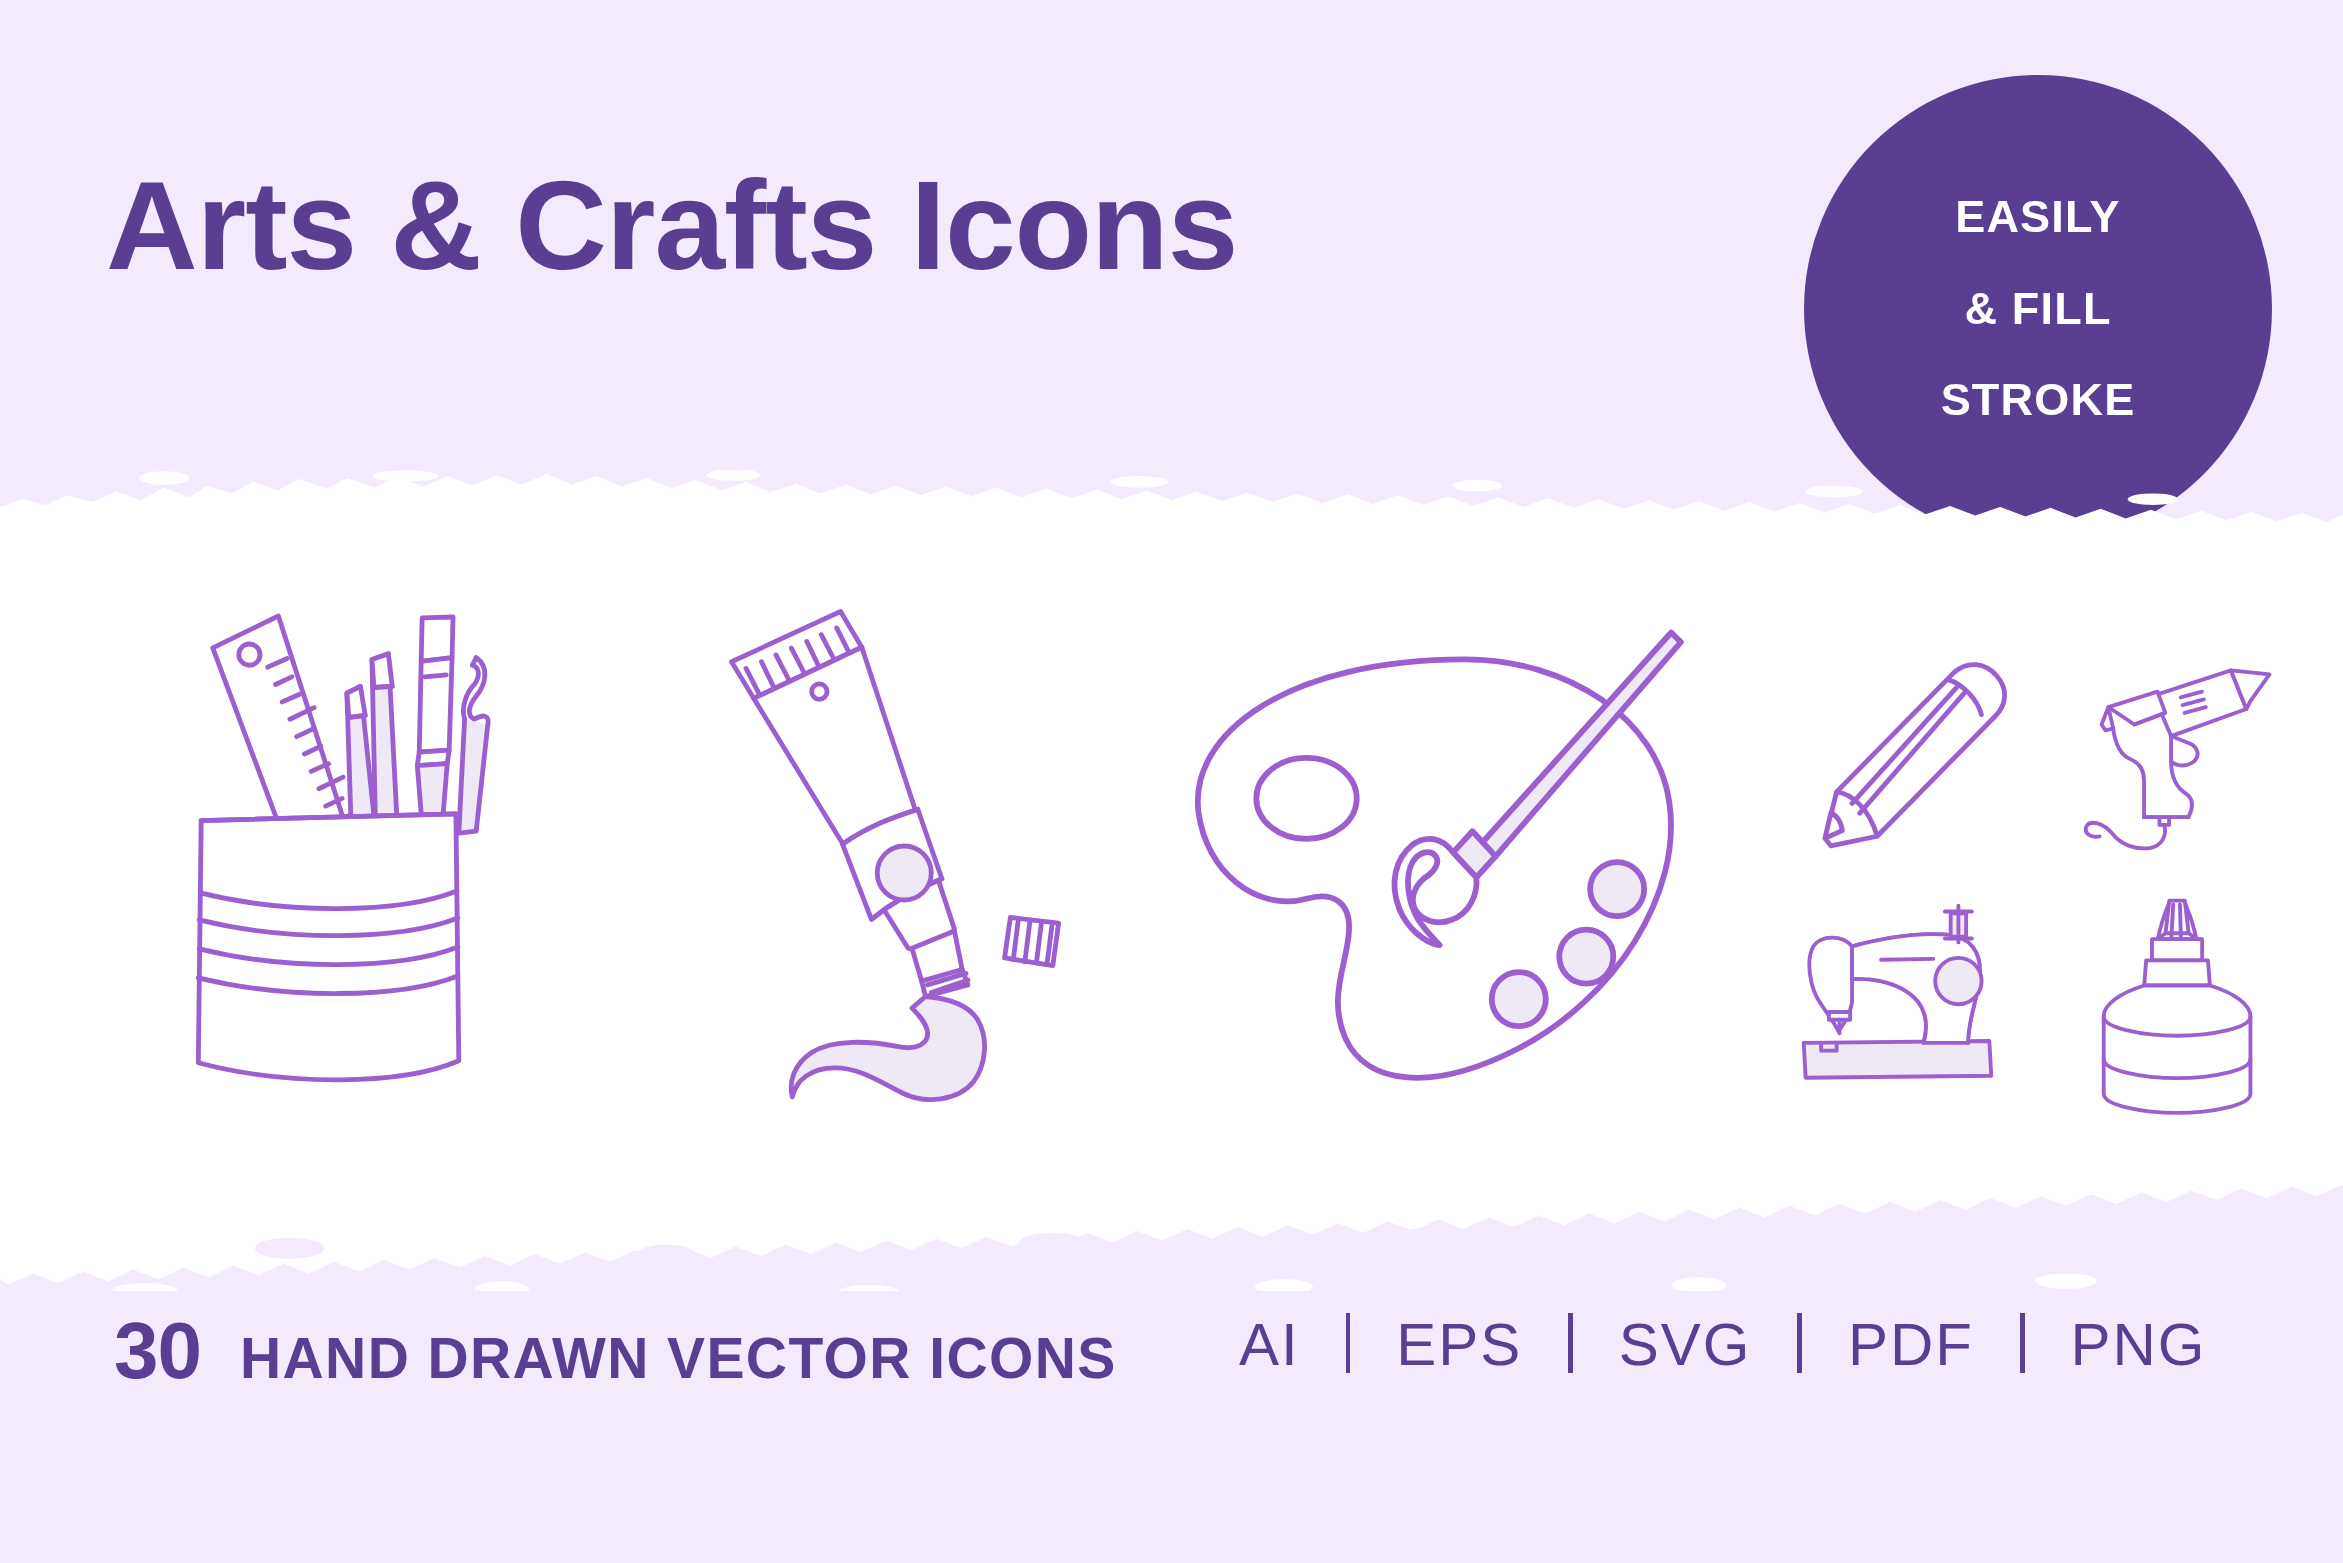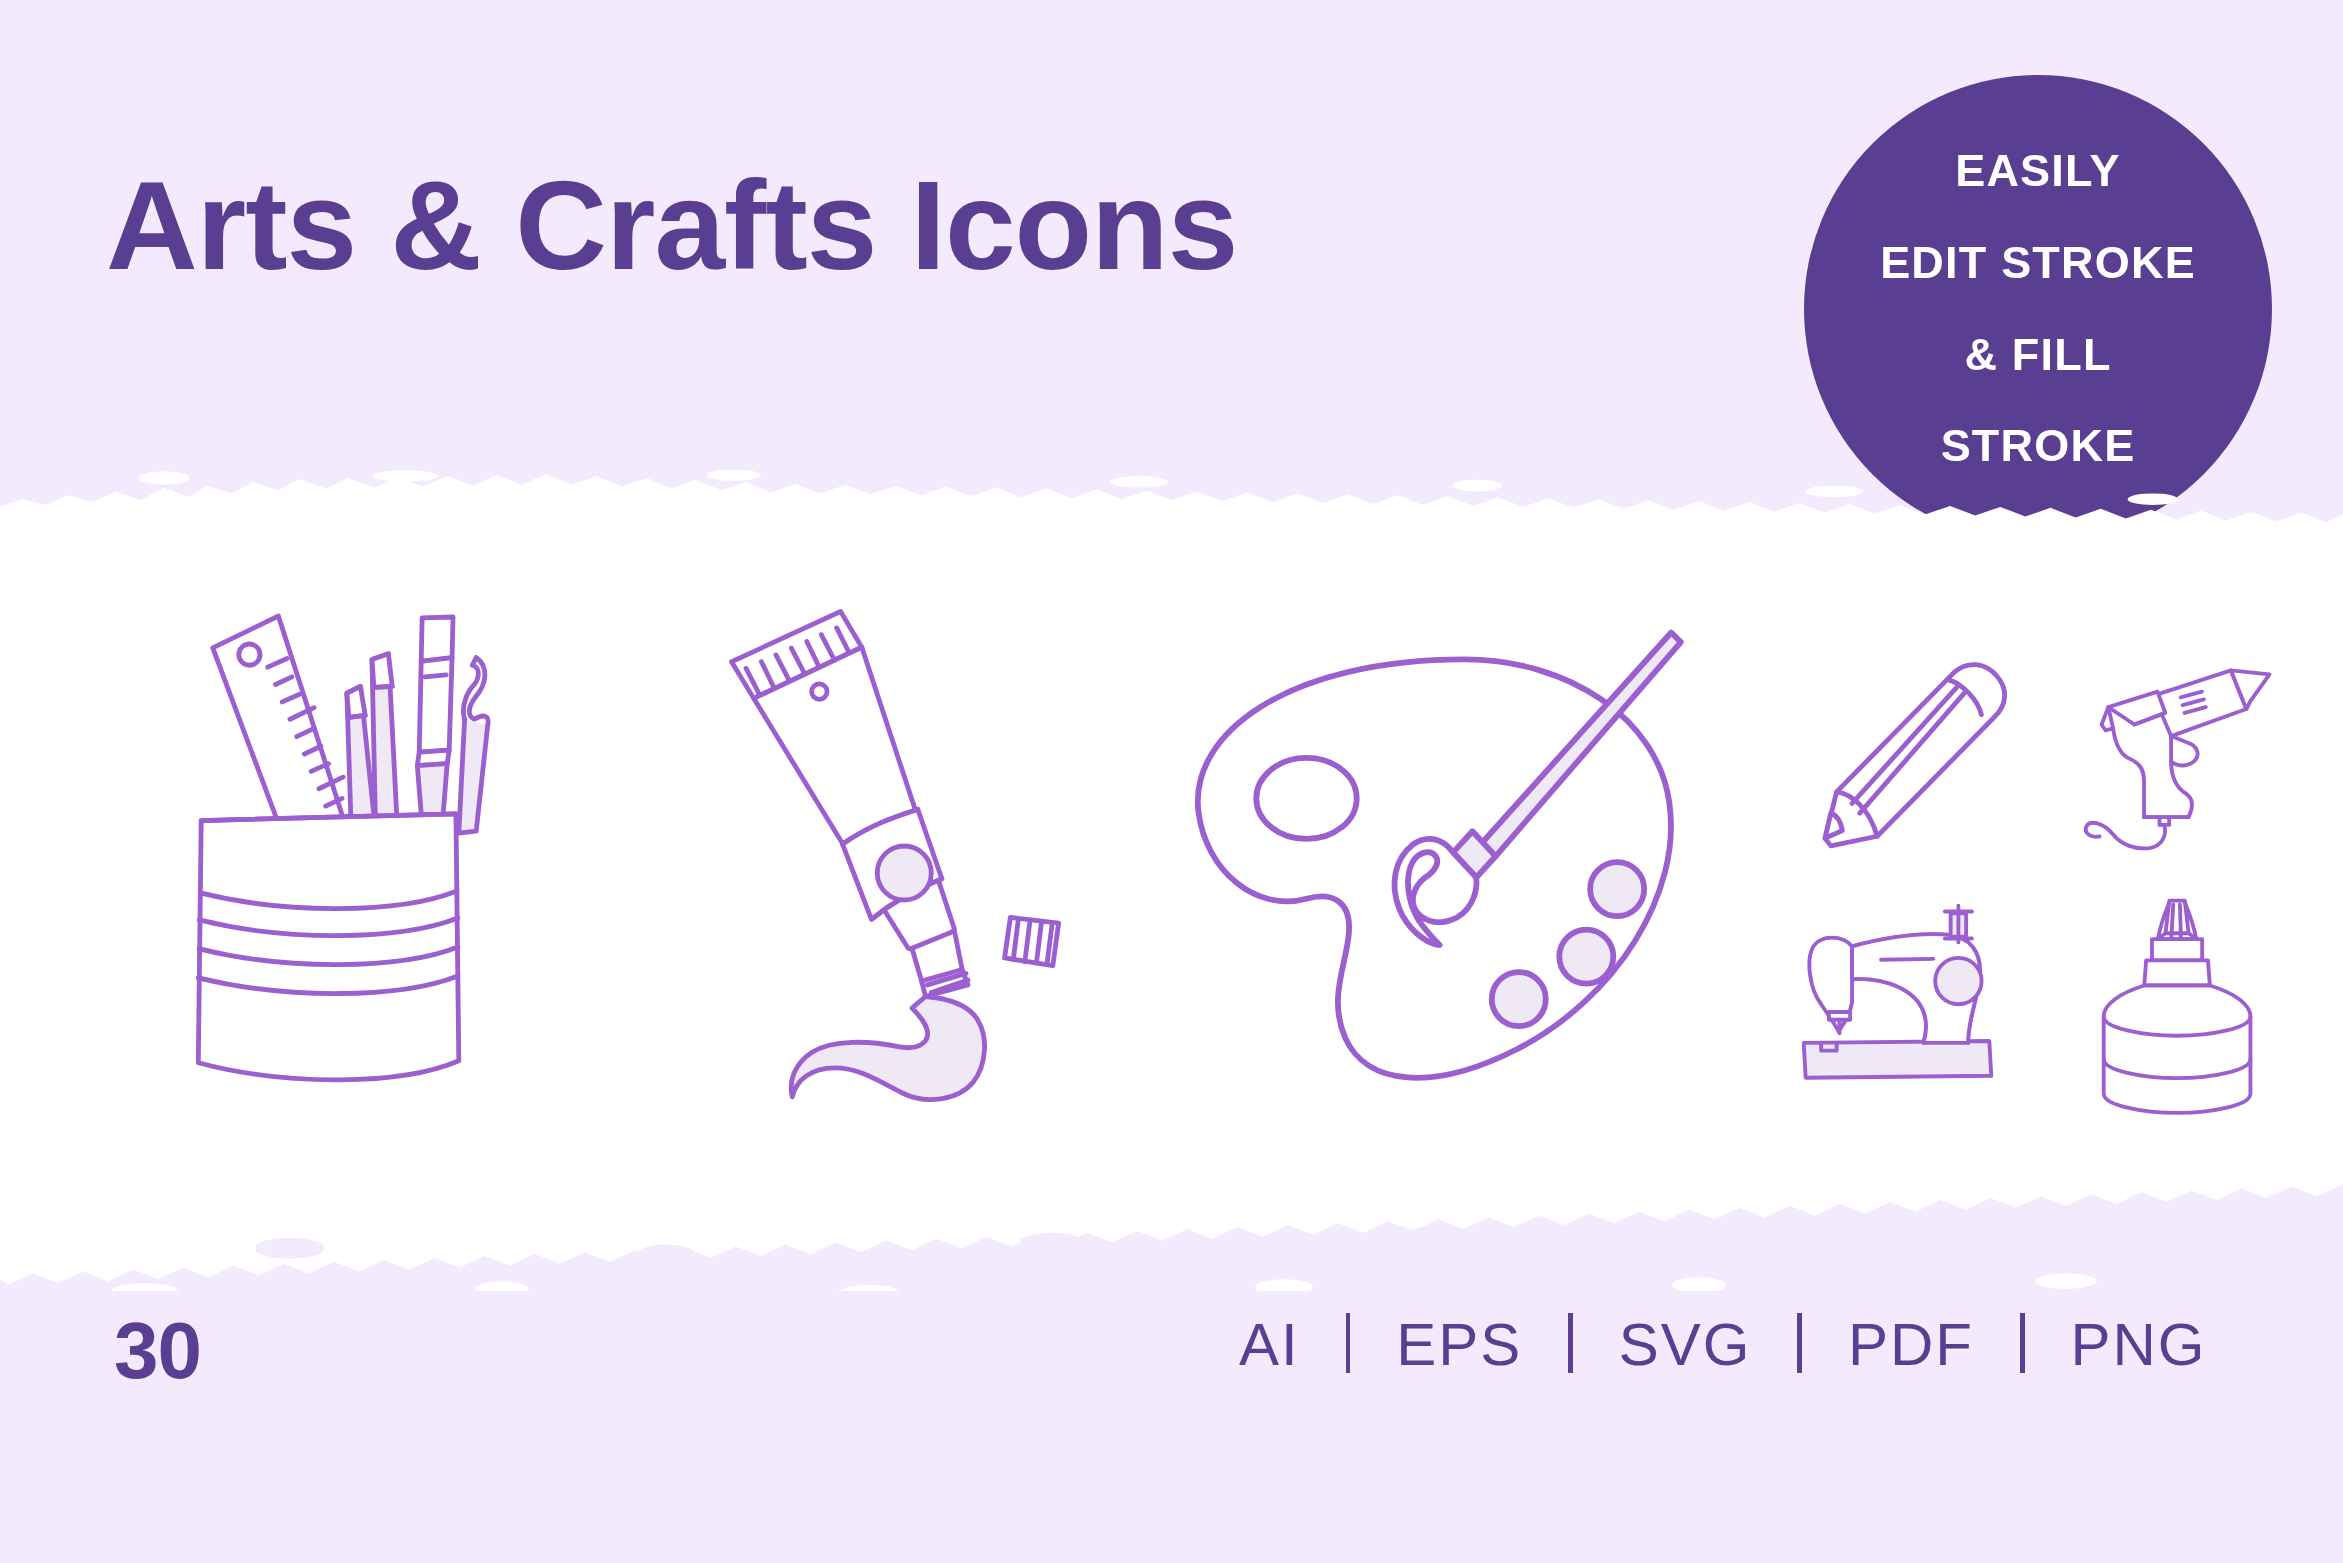--- a/index.html
+++ b/index.html
@@ -145,21 +145,20 @@
 <body>
 
 <div id="page">
 
   <div class="header">
 
     <div class="title">Arts &amp; Crafts Icons</div>
 
     <div class="badge">
       <div class="badge-line">EASILY</div>
-      <div class="badge-line">EDIT STROKE</div>
       <div class="badge-line">&amp; FILL</div>
       <div class="badge-line">STROKE</div>
     </div>
   </div>
 
   <div class="band">
     <svg width="2343" height="821" viewBox="0 0 2427 850" xmlns="http://www.w3.org/2000/svg">
       <path fill="#ffffff" d="
         M0,38
         L22,30 L48,36 L70,26 L96,33 L120,22 L146,31 L170,18 L196,28 L214,16
@@ -402,20 +401,21 @@
         <path d="M14 176 C14 188 54 196 90 196 C126 196 166 188 166 176"></path>
       </svg>
     </div>
 
   </div>
 
   <div class="footer">
 
     <div class="footer-left">
       <span class="count">30</span>
+      <span class="count-label">HAND DRAWN VECTOR ICONS</span>
     </div>
 
     <div class="formats">
       <span class="format">AI</span>
       <span class="sep"></span>
       <span class="format">EPS</span>
       <span class="sep"></span>
       <span class="format">SVG</span>
       <span class="sep"></span>
       <span class="format">PDF</span>

